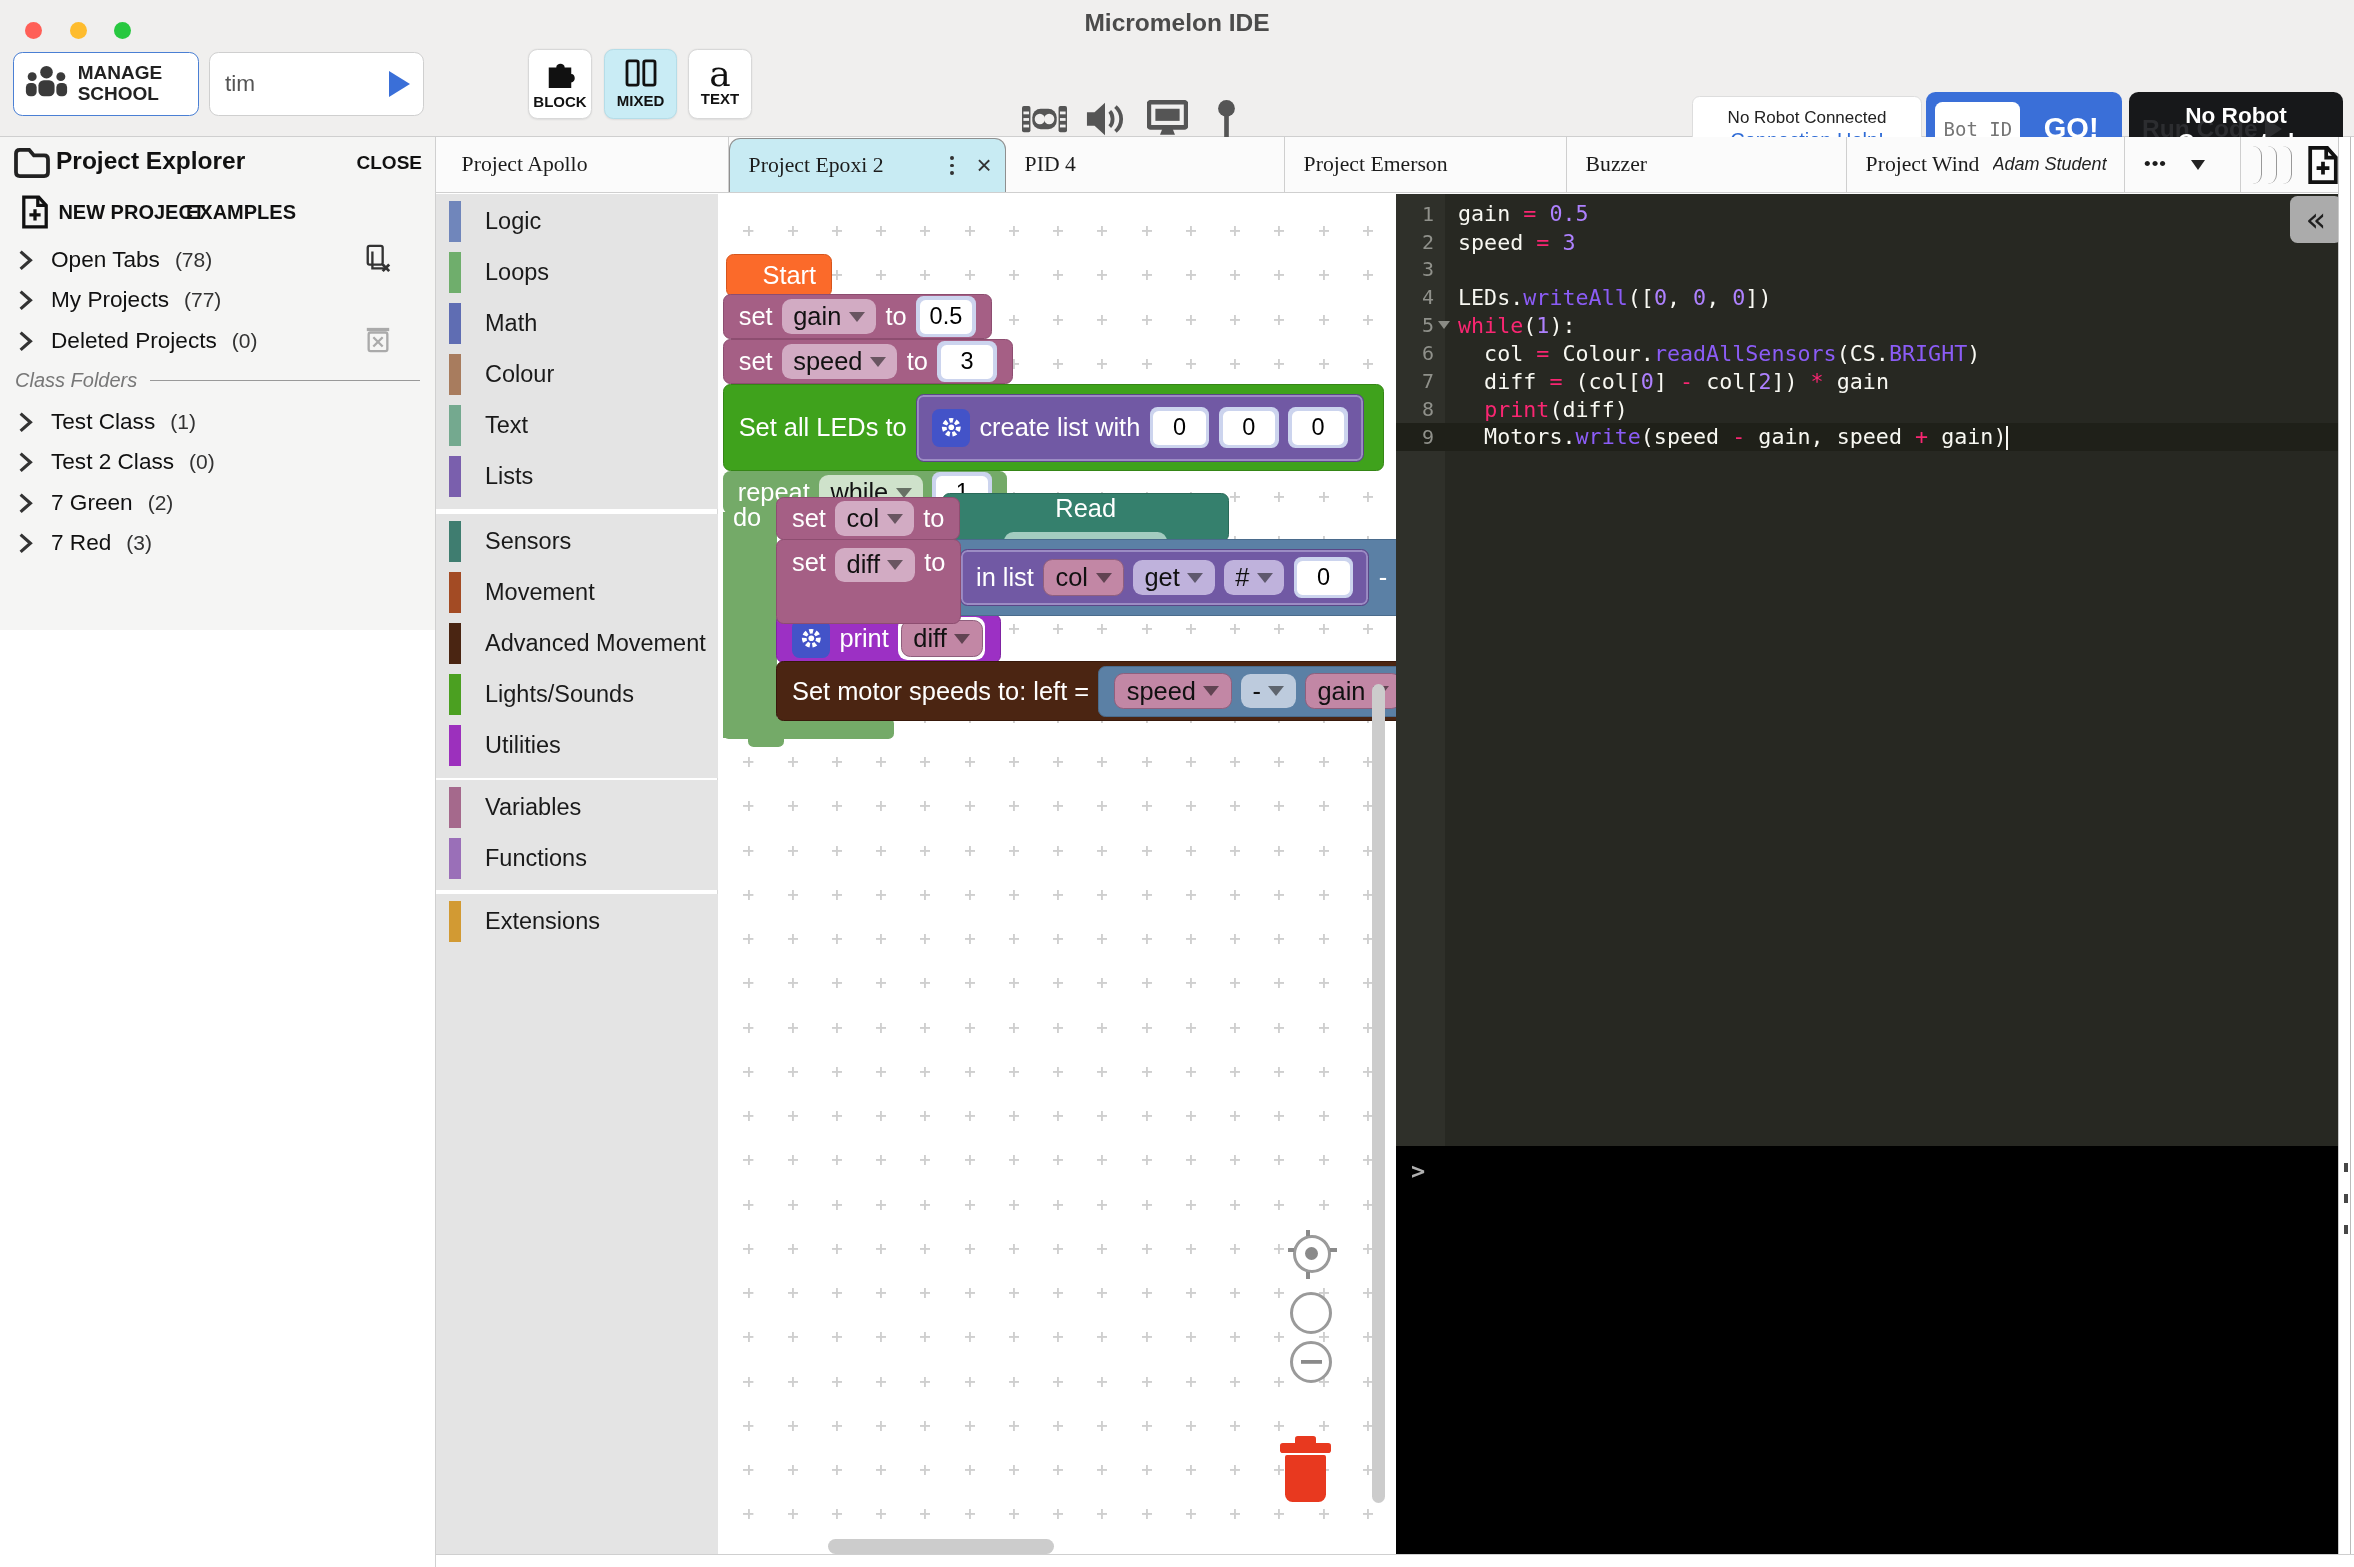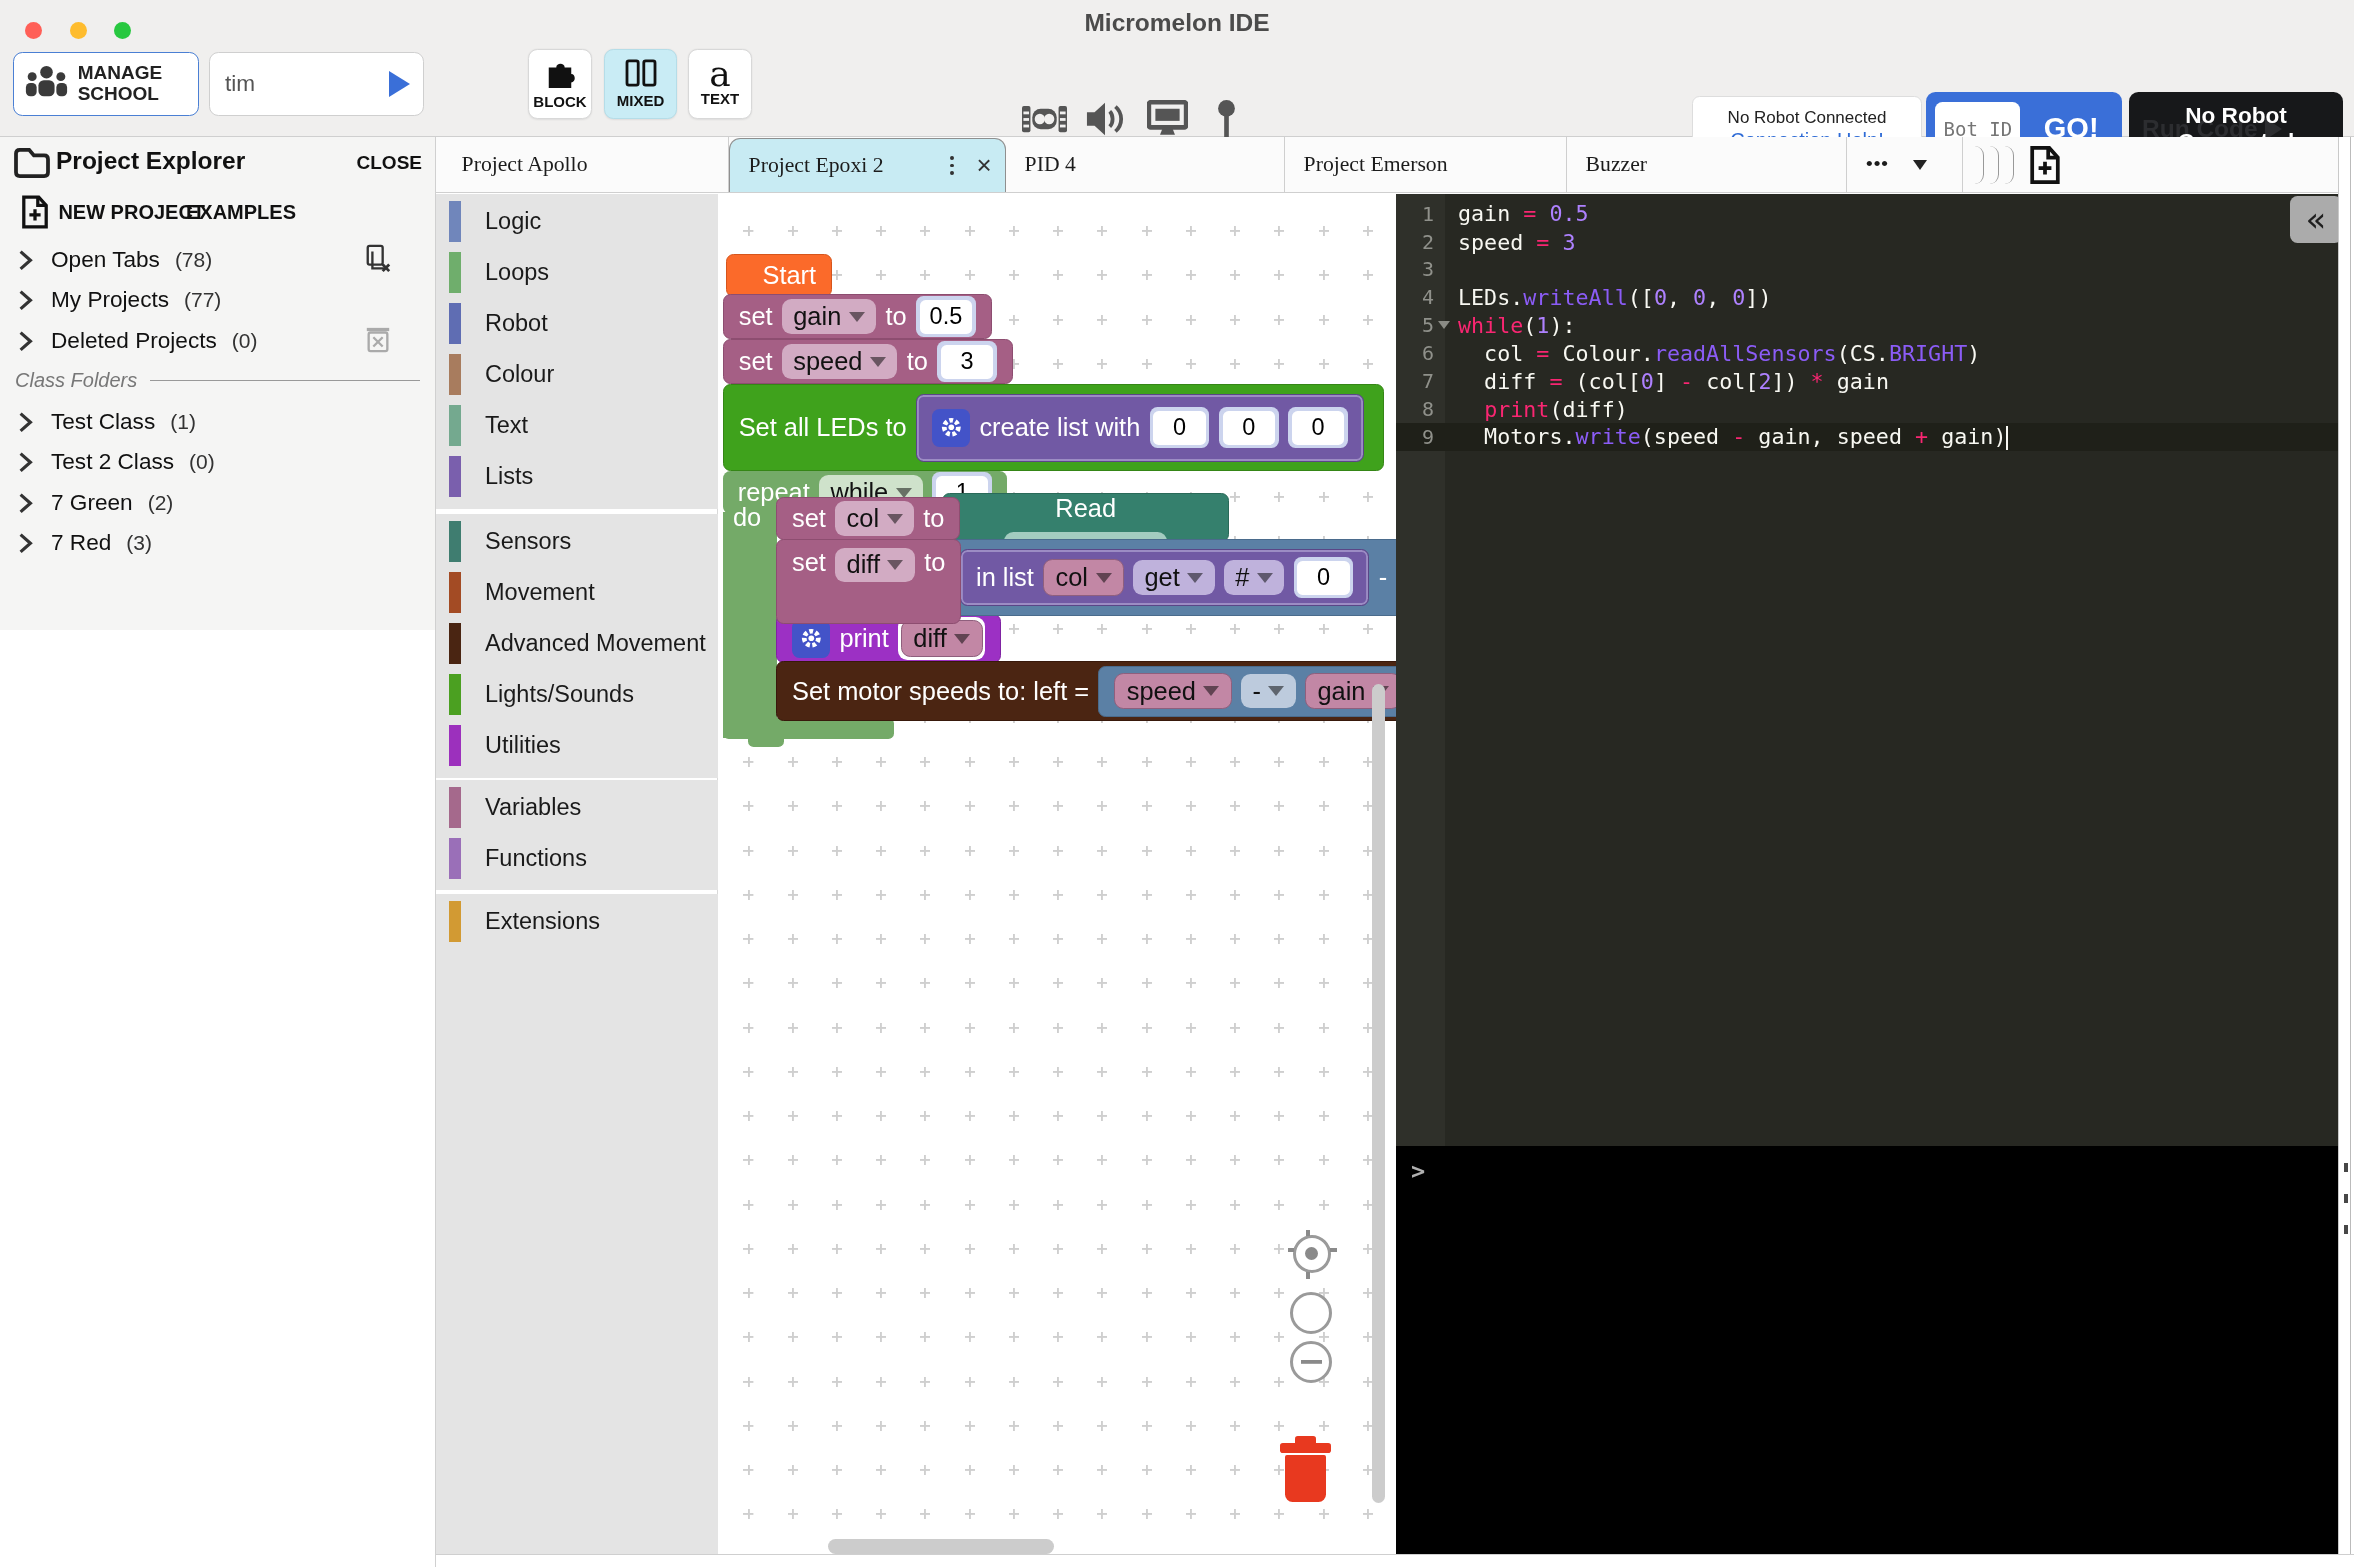--- a/index.html
+++ b/index.html
@@ -372,20 +372,24 @@
     </div>
     <div class="tab" style="width: 259px; flex: 0 0 auto;">
       <span class="tlabel">PID 4</span>
     </div>
     <div class="tab" style="width: 262px; flex: 0 0 auto;">
       <span class="tlabel">Project Emerson</span>
     </div>
     <div class="tab" style="width: 260px; flex: 0 0 auto;">
       <span class="tlabel">Buzzer</span>
     </div>
+    <div class="tab" style="width: 258px; flex: 0 0 auto;">
+      <span class="tlabel">Project Wind</span>
+      <span class="student">Adam Student</span>
+    </div>
     <div class="tab" style="width: 96px; flex: 0 0 auto;">
       <span class="tlabel">•••</span>
       <span class="ddcar"></span>
     </div>
     <div id="tab-extras">
       <span id="arcset">
         <i></i>
         <i></i>
         <i></i>
       </span>
@@ -404,21 +408,21 @@
       <div class="tb-row">
         <span class="tb-bar" style="background: rgb(112, 134, 187);"></span>
         <span class="tb-lbl">Logic</span>
       </div>
       <div class="tb-row">
         <span class="tb-bar" style="background: rgb(111, 174, 108);"></span>
         <span class="tb-lbl">Loops</span>
       </div>
       <div class="tb-row">
         <span class="tb-bar" style="background: rgb(95, 109, 179);"></span>
-        <span class="tb-lbl">Robot</span>
+        <span class="tb-lbl">Math</span>
       </div>
       <div class="tb-row">
         <span class="tb-bar" style="background: rgb(168, 124, 94);"></span>
         <span class="tb-lbl">Colour</span>
       </div>
       <div class="tb-row">
         <span class="tb-bar" style="background: rgb(116, 169, 143);"></span>
         <span class="tb-lbl">Text</span>
       </div>
       <div class="tb-row">

